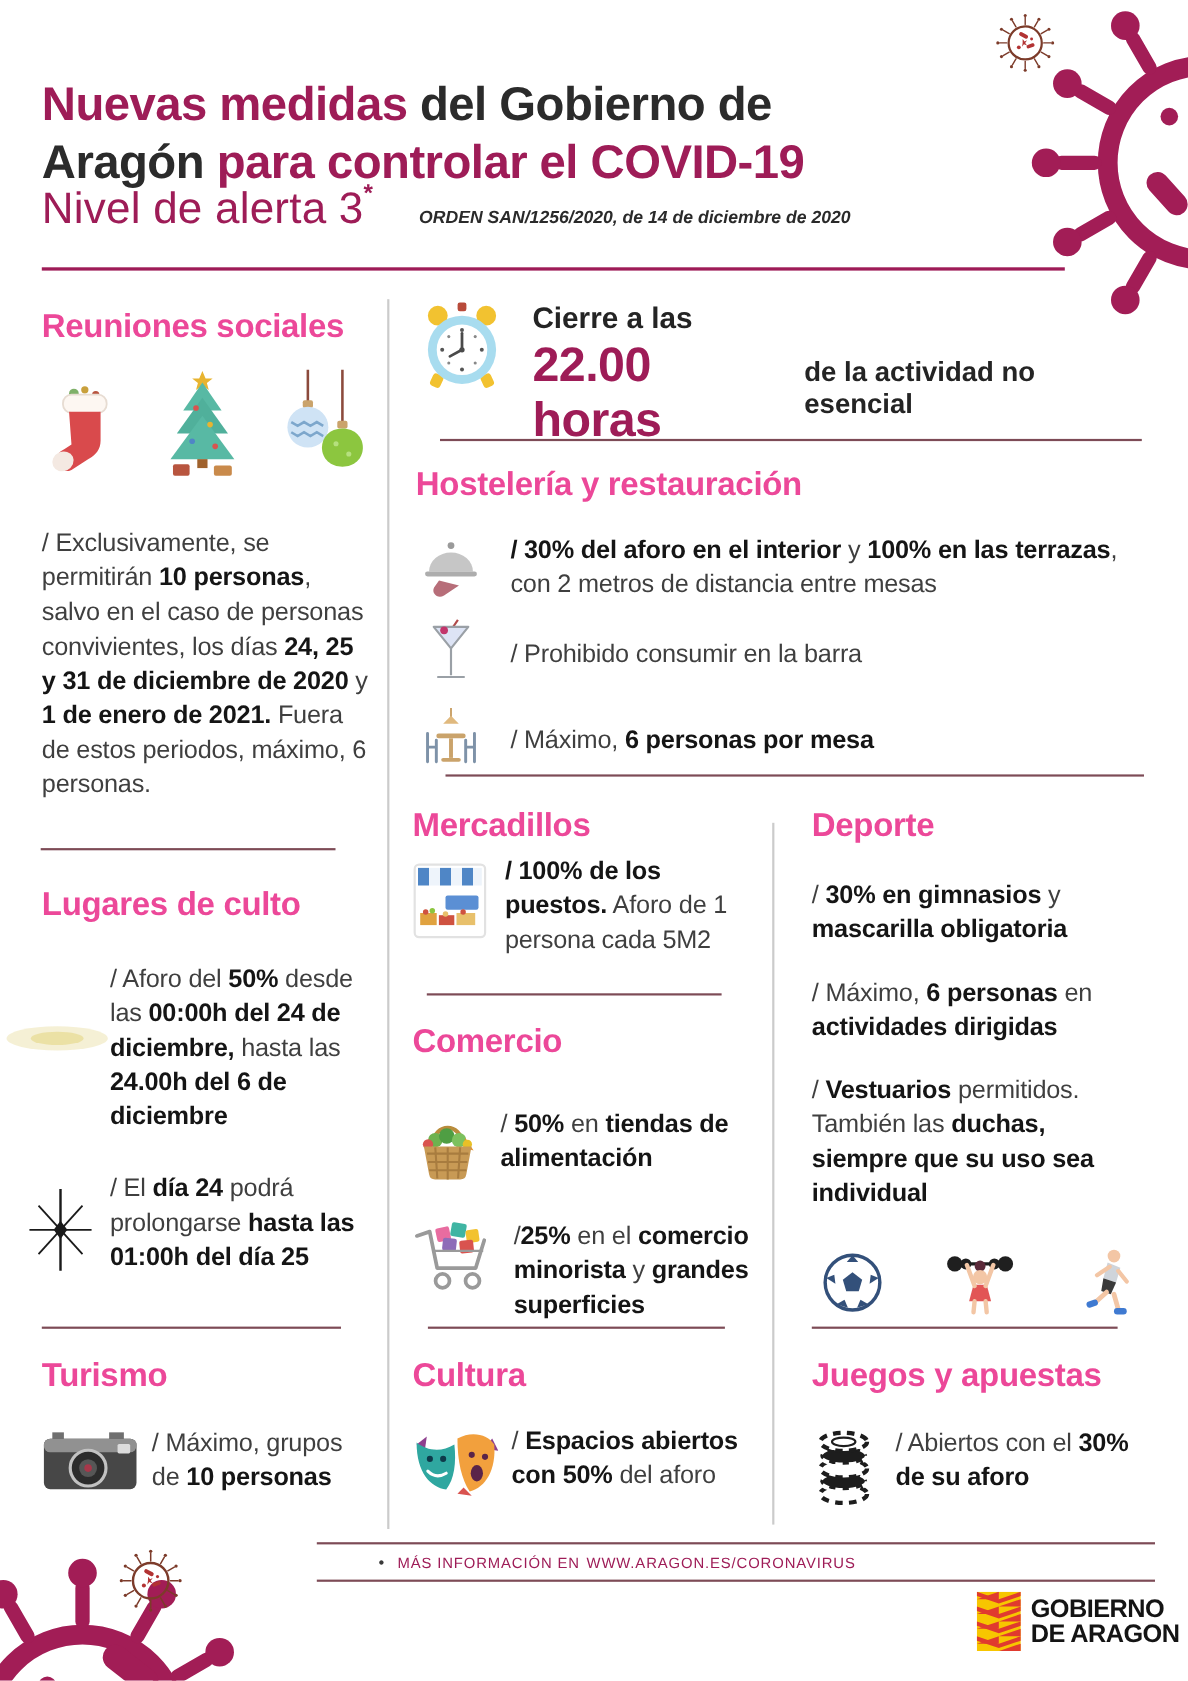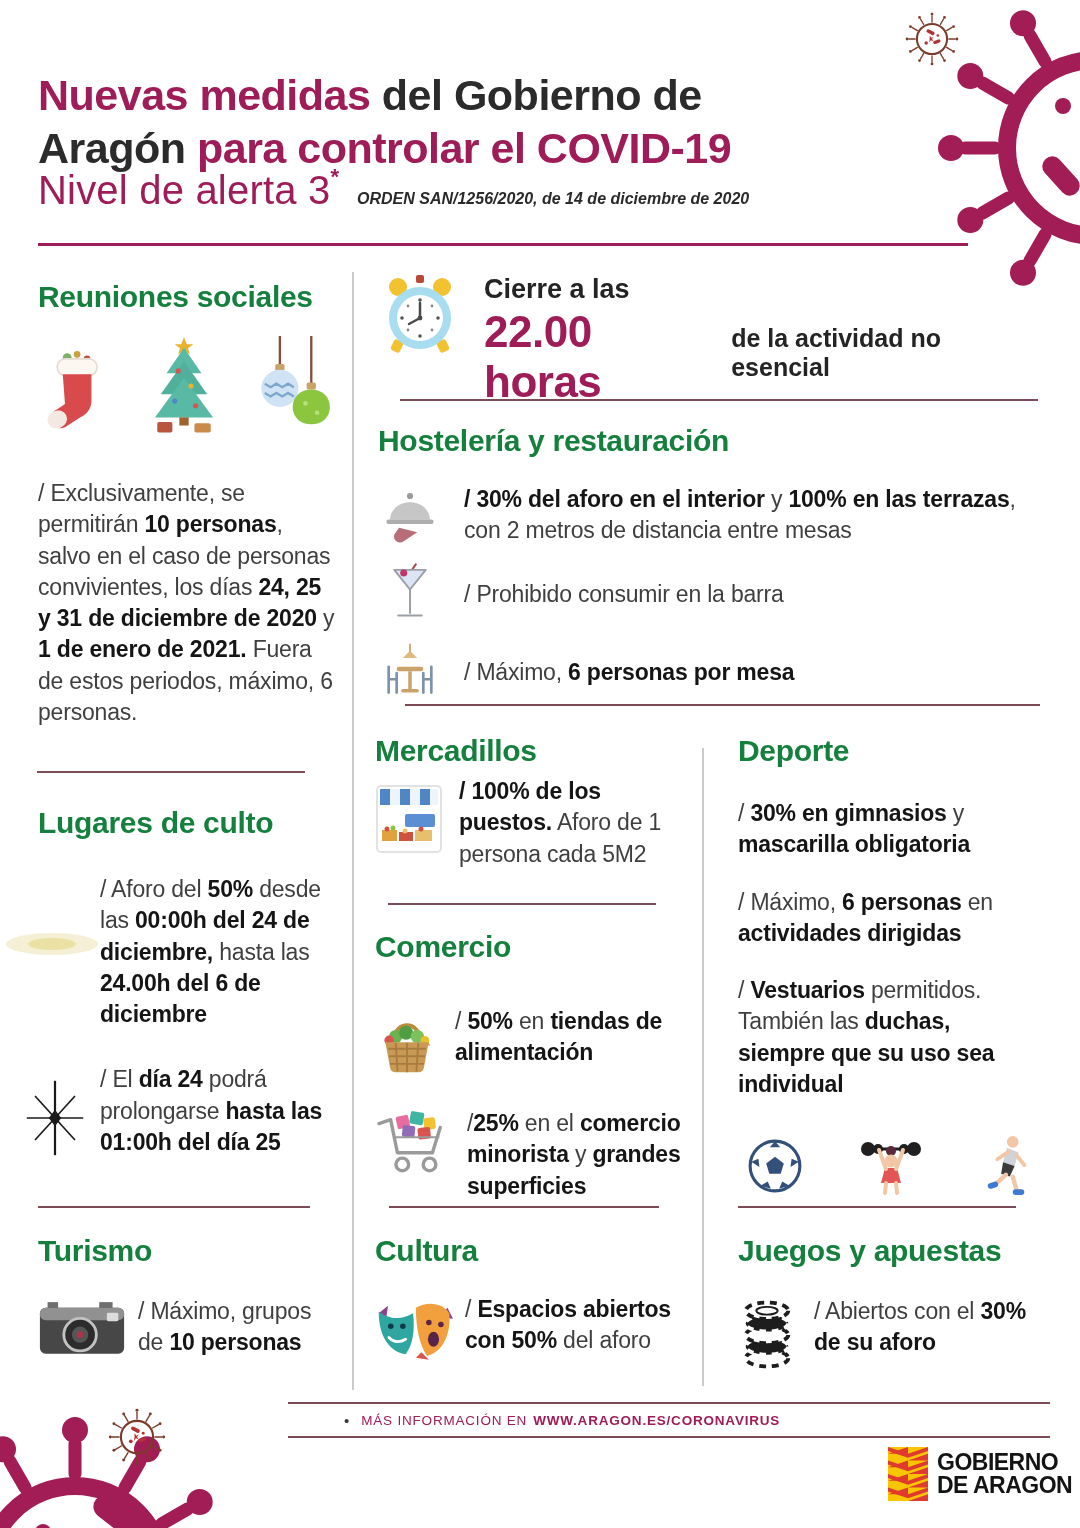--- a/index.html
+++ b/index.html
@@ -1,28 +1,28 @@
 <!DOCTYPE html>
 <html lang="es"><head>
 <meta charset="utf-8">
 <style>
   html,body{margin:0;padding:0;background:#fff;}
   .page{position:relative;width:1080px;height:1528px;background:#fff;overflow:hidden;
         font-family:"Liberation Sans",sans-serif;color:#3c3c3c;}
   .abs{position:absolute;}
   
-  .h2{font-size:30px;font-weight:800;color:#15803d;margin:0;letter-spacing:-0.3px;}
+  .h2{font-size:30px;font-weight:800;color:#ec4899;margin:0;letter-spacing:-0.3px;}
   .txt{font-size:23px;line-height:1.36;color:#3f3f3f;margin:0;letter-spacing:-0.2px;}
   .txt .b{font-weight:700;color:#151515;}
   
   .title{position:absolute;left:38px;top:40px;width:840px;font-size:43px;line-height:1.24;
          font-weight:800;color:#242424;letter-spacing:-0.5px;}
   .title .accent{color:#9e1c57;}
   .title .plain{font-weight:600;color:#2b2b2b;}
-  .alert-row{position:absolute;left:38px;top:168px;display:flex;align-items:baseline;gap:18px;}
+  .alert-row{position:absolute;left:38px;top:168px;display:flex;align-items:baseline;gap:42px;}
   .alert-level{font-size:40px;font-weight:500;color:#9e1c57;letter-spacing:0.2px;}
   .alert-sup{font-size:22px;color:#9e1c57;vertical-align:super;position:relative;top:-14px;font-weight:600;}
   .order-ref{font-size:16px;font-style:italic;font-weight:700;color:#2a2a2a;}
   .header-rule{left:38px;top:243px;width:930px;height:3px;background:#9e1c57;}
   
   .rule{height:2px;background:#7d4b56;}
   .vdiv{width:2px;background:#cbcbcb;}
   
   .item{display:flex;align-items:flex-start;}
   .icon-box{flex:none;display:flex;justify-content:center;}
@@ -69,21 +69,21 @@
   .sec-juegos .h2{margin-bottom:28px;}
   .sec-juegos .item{gap:18px;}
   .vdiv1{left:352px;top:272px;height:1118px;}
   .vdiv2{left:702px;top:748px;height:638px;}
   
   .footer-band{left:288px;top:1402px;width:762px;height:36px;border-top:2px solid #7d4b56;
                border-bottom:2px solid #7d4b56;display:flex;align-items:center;
                padding-left:56px;box-sizing:border-box;}
   .bullet{color:#3a3a3a;margin-right:12px;font-size:15px;}
   .info{font-size:13.5px;color:#9e1c57;letter-spacing:0.8px;font-weight:500;}
-  .info-link{font-weight:700;margin-left:6px;}
+  .info-link{font-weight:400;margin-left:6px;}
   .logo{left:888px;top:1447px;display:flex;gap:9px;align-items:center;}
   .logo-text{font-size:23px;font-weight:800;color:#141414;line-height:0.98;letter-spacing:-0.5px;}
   
   .virus-tr{left:935px;top:-12px;width:320px;height:320px;color:#a21d56;}
   .virus-bl{left:-85px;top:1414px;width:320px;height:320px;color:#a21d56;}
   .virus-sm{width:58px;height:58px;}
   .virus-tr-sm{left:903px;top:10px;}
   .virus-bl-sm{left:106px;top:1406px;width:62px;height:62px;}
   svg{display:block;}
 </style>

